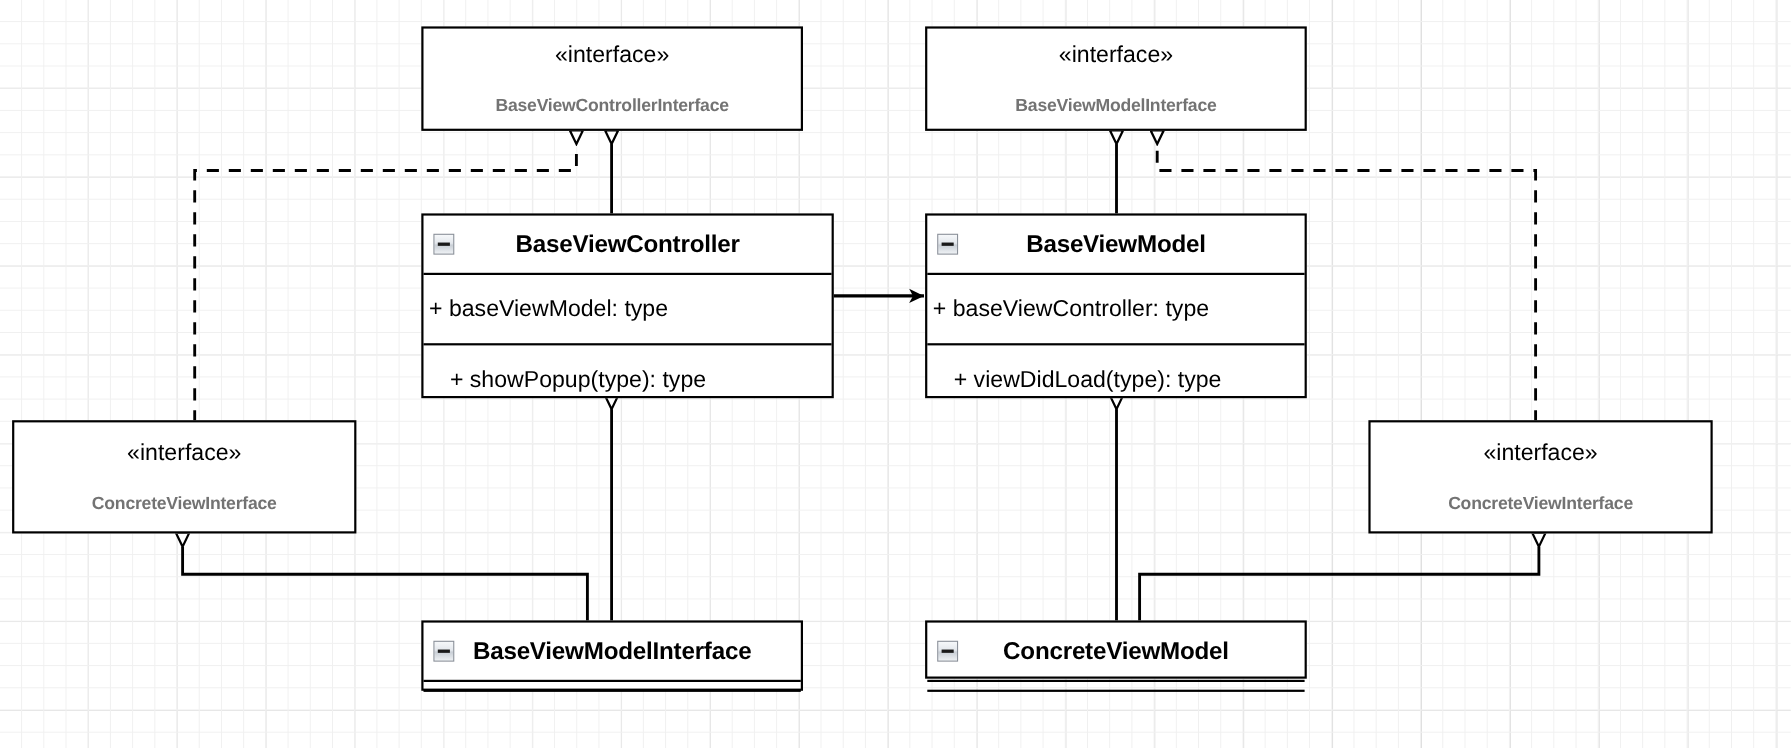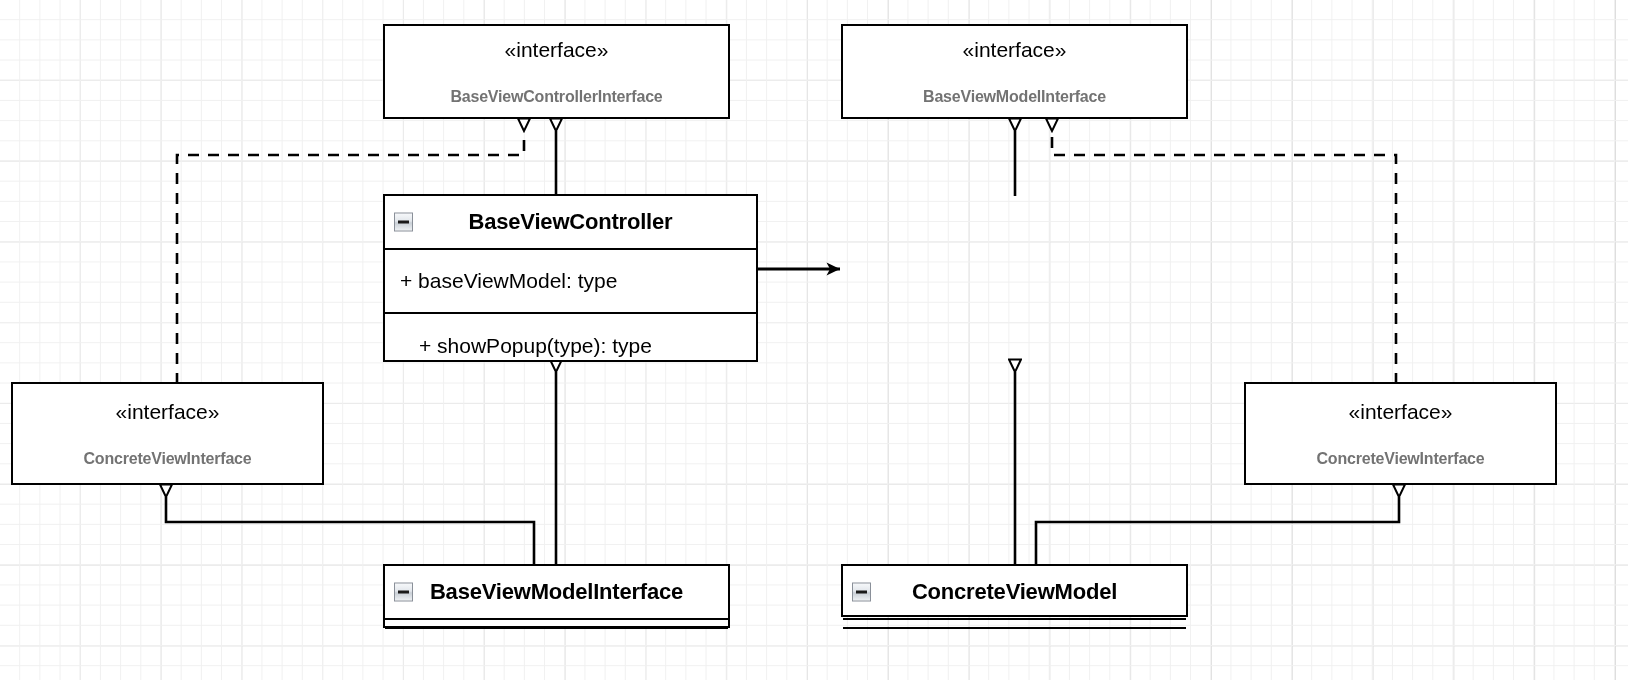--- a/index.html
+++ b/index.html
@@ -95,21 +95,21 @@
   .collapse-icon::after {
     content: "";
     display: block;
     width: 11px;
     height: 3px;
     background: #1a1a1a;
   }
   .compartment {
     display: flex;
     align-items: center;
-    padding-left: 15px;
+    padding-left: 5px;
     border-bottom: 2.5px solid #000;
     box-sizing: border-box;
     font-size: 21px;
     color: #000;
     height: 64px;
   }
   .compartment.last { border-bottom: none; margin-left: 19px; }
   .compartment.empty { height: 9px; padding: 0; }
 </style>
 </head>
@@ -176,20 +176,28 @@
 
   <div class="node" style="left:383px; top:194px; width:375px; height:168px;">
     <div class="clsHeader">
       <span class="collapse-icon"></span>
       <span class="clsTitle">BaseViewController</span>
     </div>
     <div class="compartment">+ baseViewModel: type</div>
     <div class="compartment last">+ showPopup(type): type</div>
   </div>
 
+  <div class="node" style="left:841px; top:194px; width:347px; height:168px;">
+    <div class="clsHeader">
+      <span class="collapse-icon"></span>
+      <span class="clsTitle">BaseViewModel</span>
+    </div>
+    <div class="compartment">+ baseViewController: type</div>
+    <div class="compartment last">+ viewDidLoad(type): type</div>
+  </div>
 
   <div class="node iface" style="left:11px; top:382px; width:313px; height:103px;">
     <div class="stereo">«interface»</div>
     <div class="iname">ConcreteViewInterface</div>
   </div>
 
   <div class="node iface" style="left:1244px; top:382px; width:313px; height:103px;">
     <div class="stereo">«interface»</div>
     <div class="iname">ConcreteViewInterface</div>
   </div>

